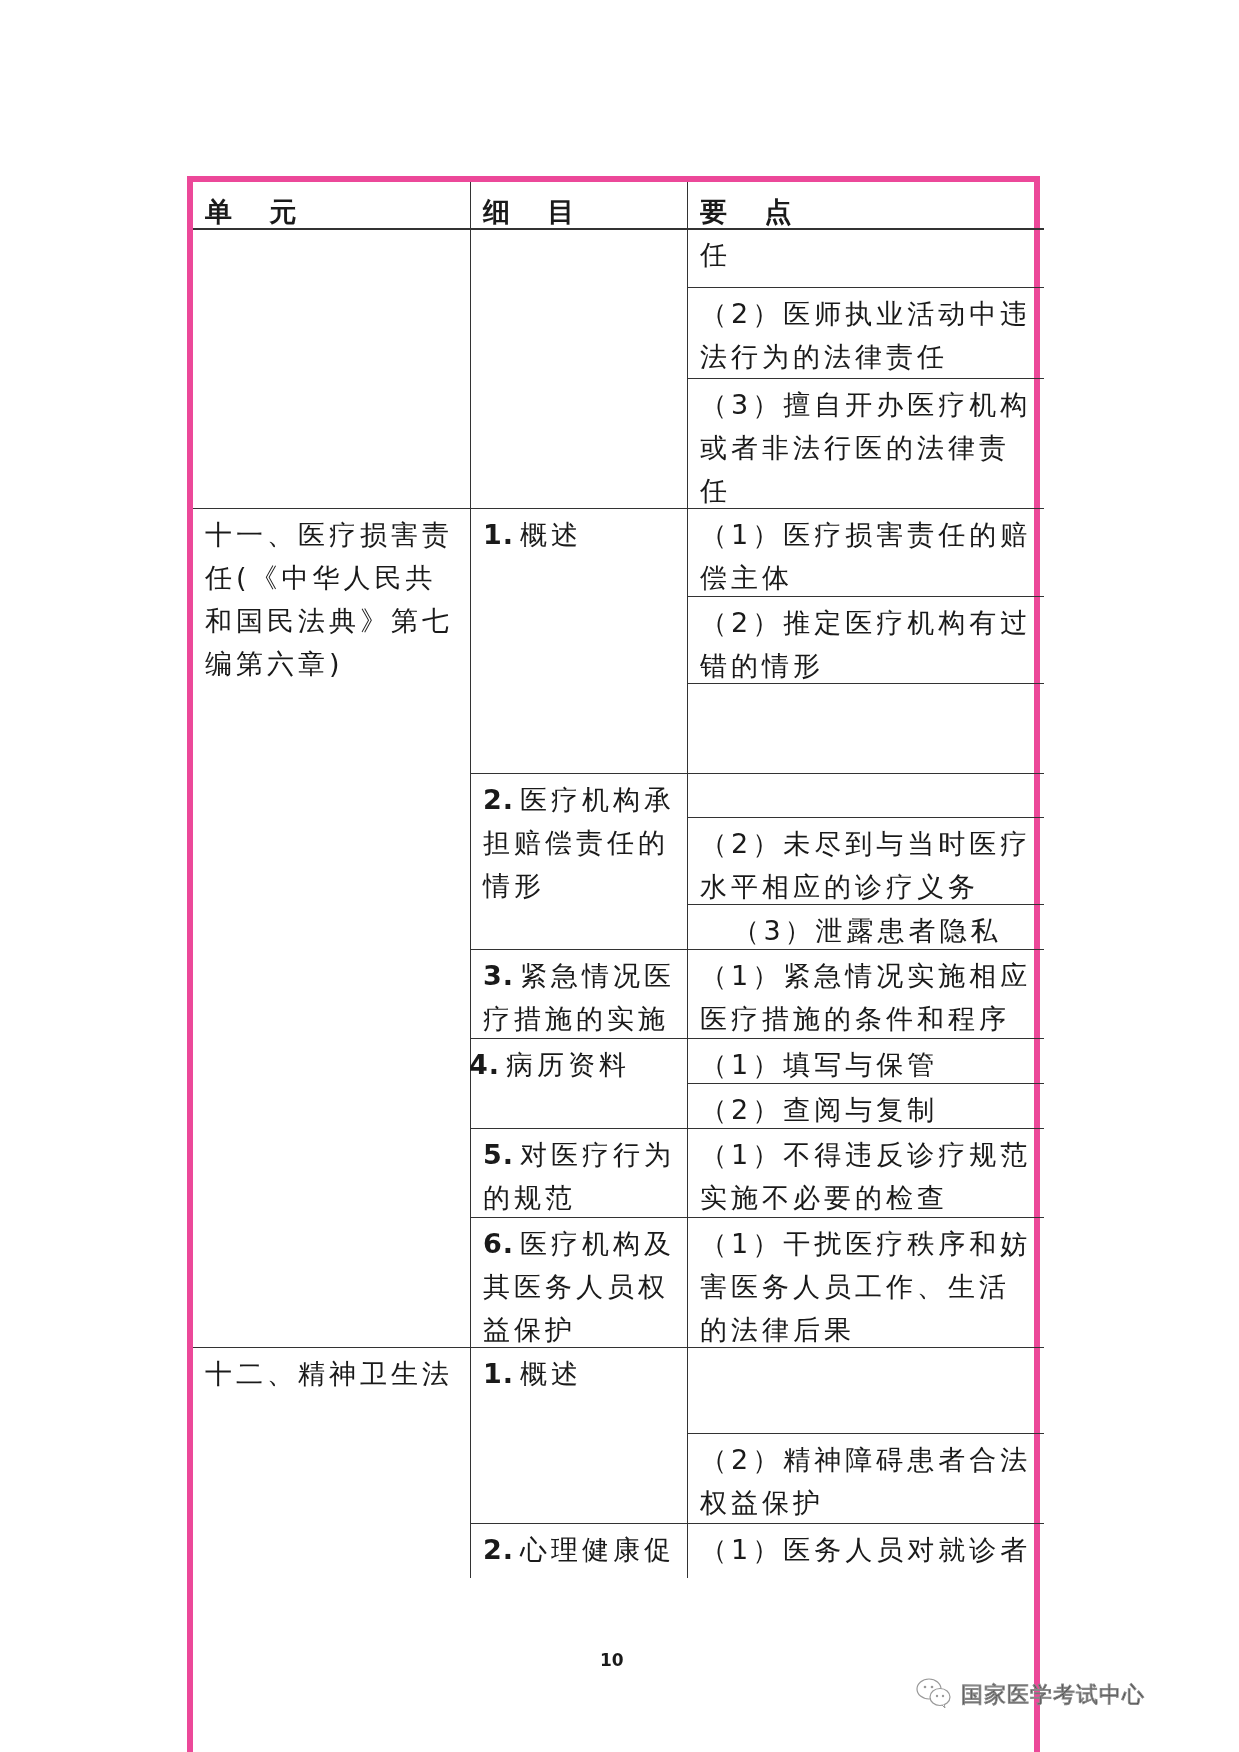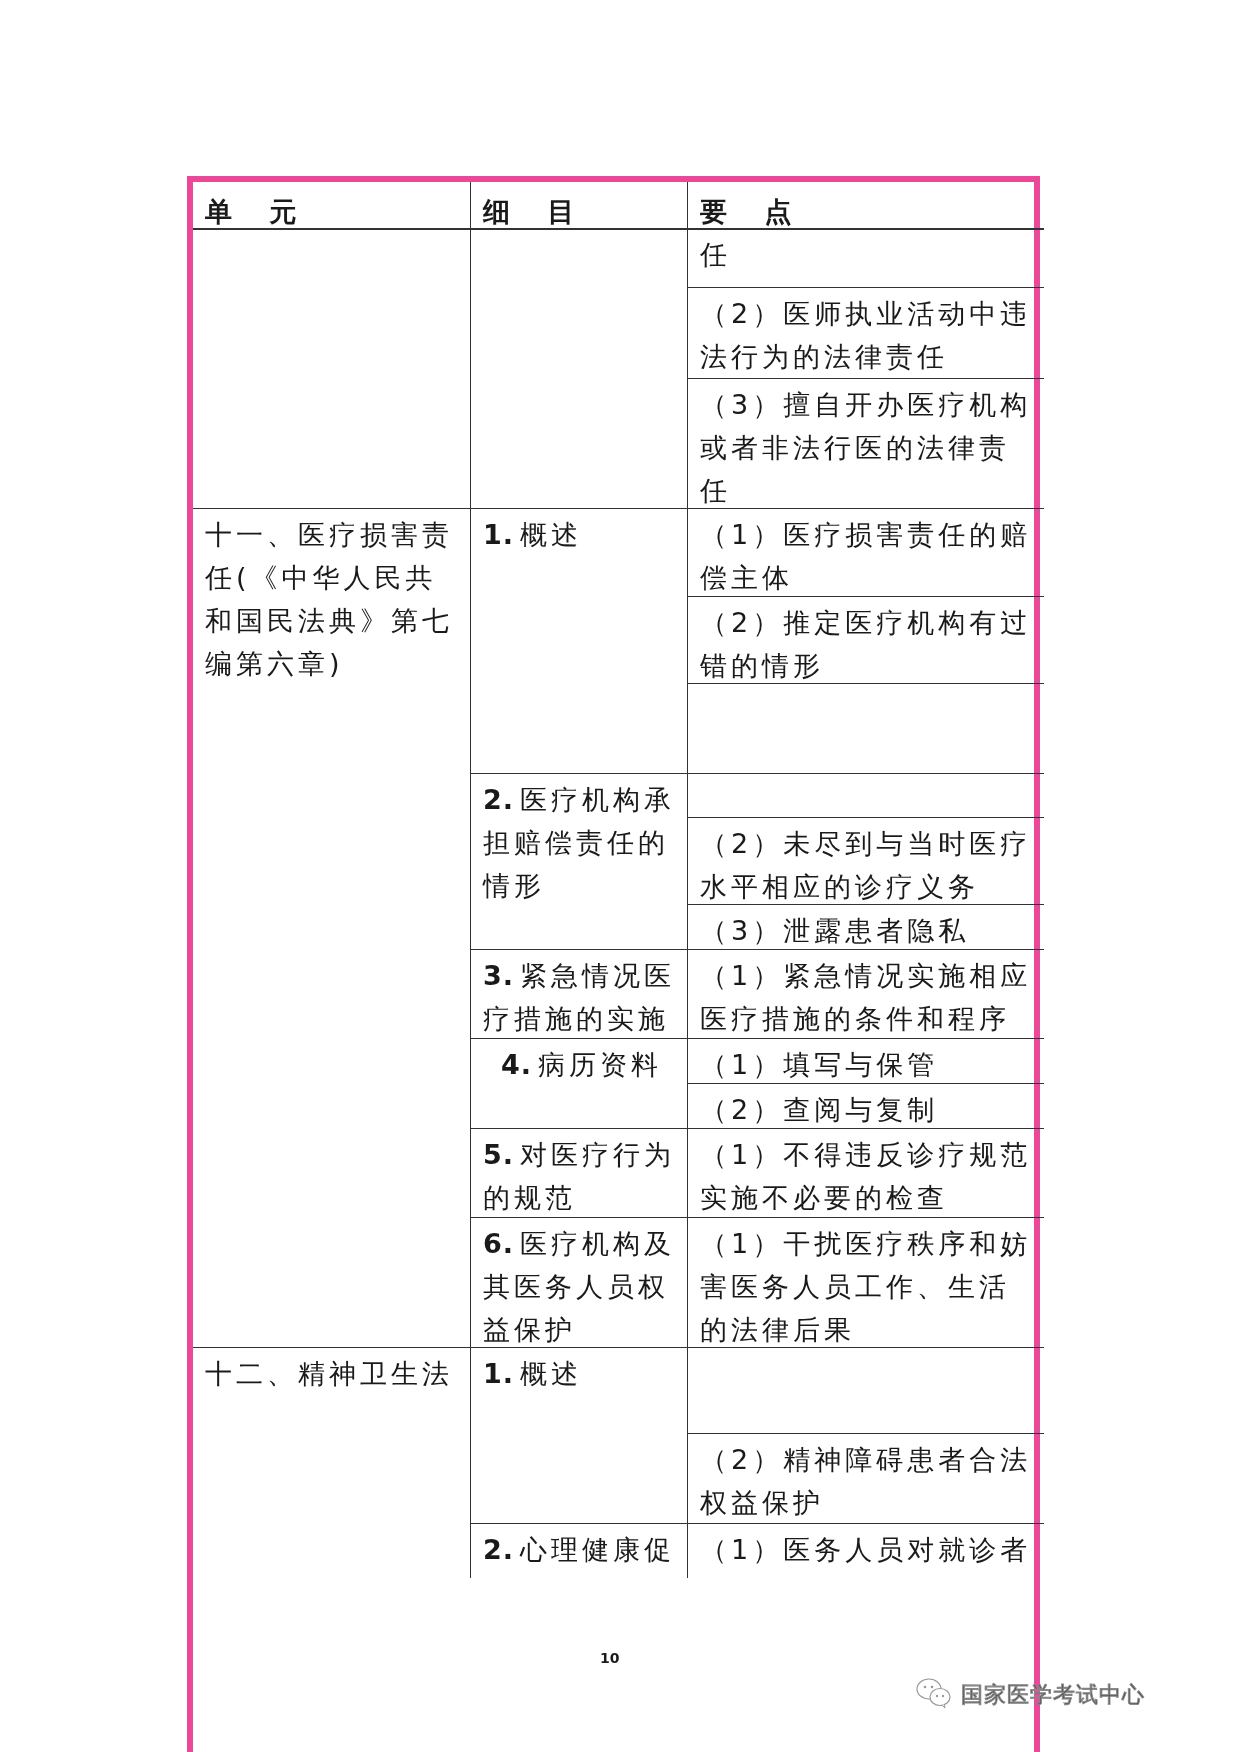--- a/index.html
+++ b/index.html
@@ -6,21 +6,21 @@
   body { width: 1239px; height: 1752px; position: relative; overflow: hidden;
          font-family: "DejaVu Sans", "Liberation Sans", sans-serif; color: #1a1a1a; }
   .tbl { position: absolute; left: 187px; top: 176px; width: 853px; height: 1664px;
          border: 6px solid #ec4899; box-sizing: border-box; }
   .cell { position: absolute; box-sizing: border-box; padding: 4px 10px 0 12px;
           font-size: 27px; line-height: 43px; letter-spacing: 4px; overflow: hidden; }
   .hline { position: absolute; height: 0; border-top: 1.5px solid #333; }
   .vline { position: absolute; width: 0; border-left: 1.5px solid #333; }
   .hdr { font-weight: bold; letter-spacing: 14px; padding-top: 8px; }
   .num { font-weight: bold; letter-spacing: 1px; margin-right: 6px; }
-  .page-num { position: absolute; left: 600px; top: 1650px; font-size: 14px; font-weight: bold; }
+  .page-num { position: absolute; left: 600px; top: 1650px; font-size: 17px; font-weight: bold; }
   .wm { position: absolute; left: 915px; top: 1677px; display: flex; align-items: center; color: #bbb; }
   .wm-text { font-size: 22px; letter-spacing: 1px; color: #404040;
              -webkit-text-stroke: 1px #888; }
 </style>
 </head>
 <body>
 
 <div class="tbl">
 
   <div class="vline" style="left:277px; top:0; height:1396px;"></div>
@@ -48,30 +48,30 @@
   <div class="cell" style="left:495px; top:415px; width:356px; height:86px;">（2）推定医疗机构有过错的情形</div>
   <div class="hline" style="left:495px; width:356px; top:501px;"></div>
   <div class="hline" style="left:278px; width:573px; top:591px;"></div>
 
   <div class="cell" style="left:278px; top:592px; width:217px; height:175px;">
     <span class="num">2.</span><span>医疗机构承担赔偿责任的情形</span>
   </div>
   <div class="hline" style="left:495px; width:356px; top:635px;"></div>
   <div class="cell" style="left:495px; top:636px; width:356px; height:86px;">（2）未尽到与当时医疗水平相应的诊疗义务</div>
   <div class="hline" style="left:495px; width:356px; top:722px;"></div>
-  <div class="cell" style="left:495px; top:723px; width:356px; height:44px;">（3）泄露患者隐私</div>
+  <div class="cell" style="left:495px; top:723px; width:356px; height:44px;text-align:center;">（3）泄露患者隐私</div>
   <div class="hline" style="left:278px; width:573px; top:767px;"></div>
 
   <div class="cell" style="left:278px; top:768px; width:217px; height:88px;">
     <span class="num">3.</span><span>紧急情况医疗措施的实施</span>
   </div>
   <div class="cell" style="left:495px; top:768px; width:356px; height:88px;">（1）紧急情况实施相应医疗措施的条件和程序</div>
   <div class="hline" style="left:278px; width:573px; top:856px;"></div>
 
-  <div class="cell" style="left:296px; top:857px; width:217px; height:89px;">
+  <div class="cell" style="left:264px; top:857px; width:217px; height:89px;">
     <span class="num">4.</span><span>病历资料</span>
   </div>
   <div class="cell" style="left:495px; top:857px; width:356px; height:44px;">（1）填写与保管</div>
   <div class="hline" style="left:495px; width:356px; top:901px;"></div>
   <div class="cell" style="left:495px; top:902px; width:356px; height:44px;">（2）查阅与复制</div>
   <div class="hline" style="left:278px; width:573px; top:946px;"></div>
 
   <div class="cell" style="left:278px; top:947px; width:217px; height:88px;">
     <span class="num">5.</span><span>对医疗行为的规范</span>
   </div>

